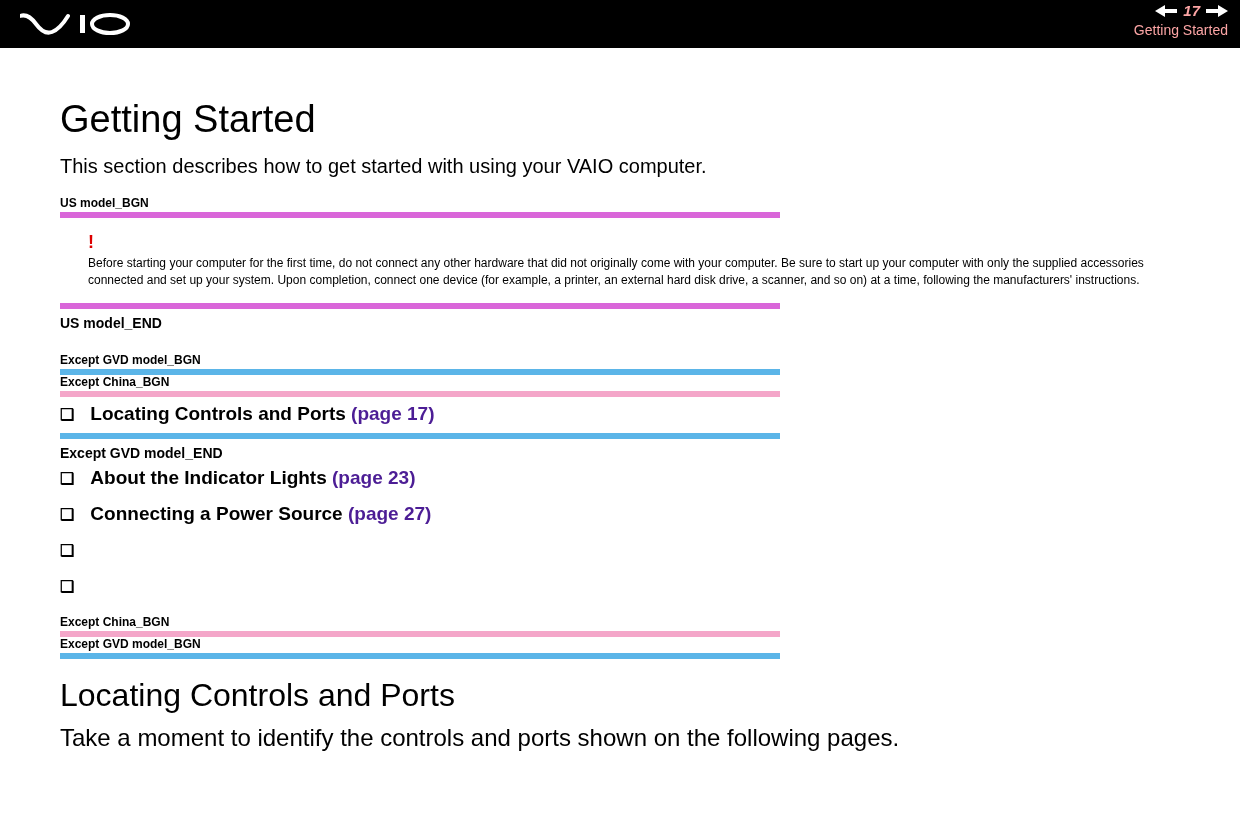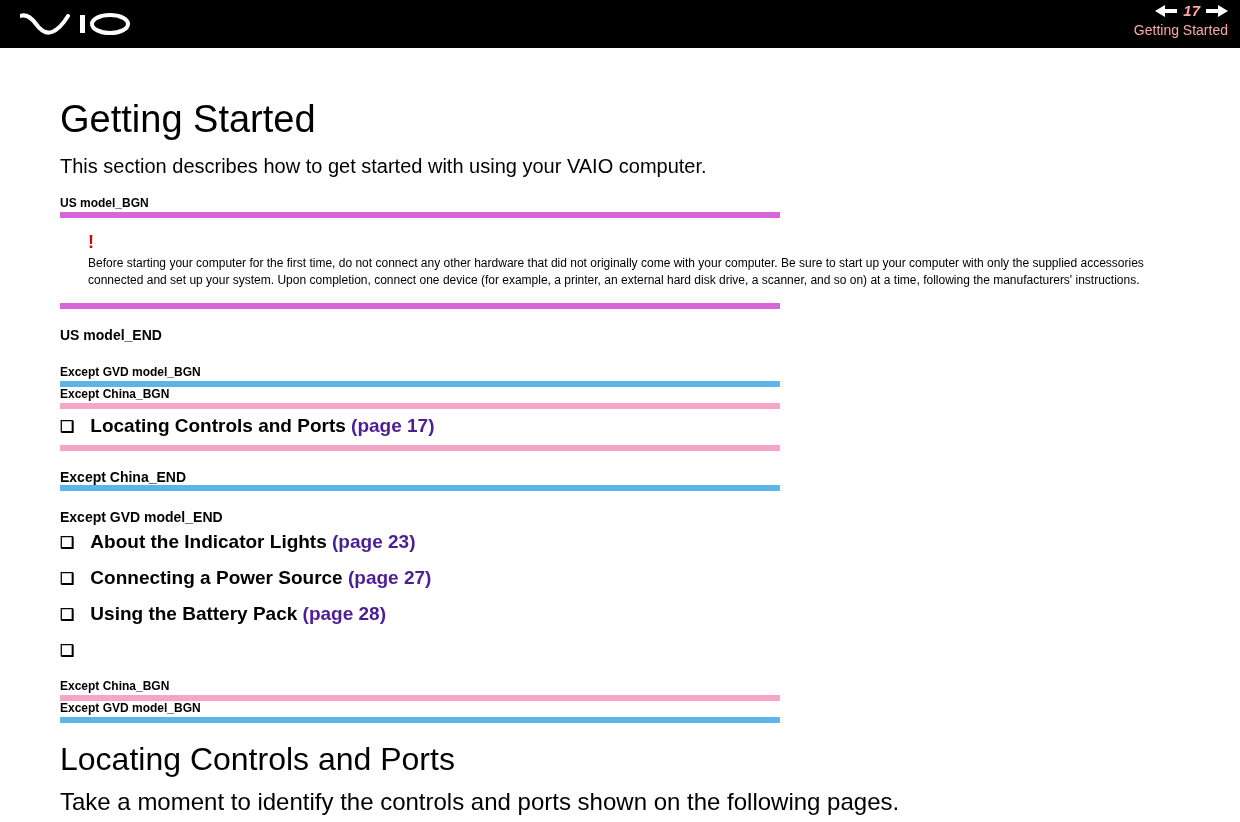--- a/index.html
+++ b/index.html
@@ -59,21 +59,21 @@
     width: 720px;
   }
   .marker-label {
     font-size: 12px;
     font-weight: bold;
     padding-bottom: 2px;
   }
   .marker-label-below {
     font-size: 14px;
     font-weight: bold;
-    padding-top: 18px;
+    padding-top: 6px;
   }
   .bar {
     height: 6px;
     width: 100%;
   }
   .bar-magenta { background: #d966d9; }
   .bar-cyan { background: #5bb5e8; }
   .bar-pink { background: #f4a6c9; }
   .warning-block {
     padding: 14px 0 14px 28px;
@@ -176,39 +176,34 @@
     <div class="marker-label">Except China_BGN</div>
     <div class="bar bar-pink"></div>
   </div>
 
   <div class="toc-item">
     <span class="toc-bullet">❑</span>
     <span class="toc-text"><span>Locating Controls and Ports </span><span class="toc-link">(page 17)</span></span>
   </div>
 
   <div class="marker-block">
-    <div class="bar bar-pink"></div>
-    <div class="marker-label-below">Except China_END</div>
-  </div>
-  <div class="marker-block">
     <div class="bar bar-cyan"></div>
     <div class="marker-label-below">Except GVD model_END</div>
   </div>
 
   <div class="toc-item">
     <span class="toc-bullet">❑</span>
     <span class="toc-text"><span>About the Indicator Lights </span><span class="toc-link">(page 23)</span></span>
   </div>
   <div class="toc-item">
     <span class="toc-bullet">❑</span>
     <span class="toc-text"><span>Connecting a Power Source </span><span class="toc-link">(page 27)</span></span>
   </div>
   <div class="toc-item">
     <span class="toc-bullet">❑</span>
-    <span class="toc-text"><span>Using the Battery Pack </span><span class="toc-link">(page 28)</span></span>
   </div>
   <div class="toc-item">
     <span class="toc-bullet">❑</span>
   </div>
 
   <div class="spacer-sm"></div>
 
   <div class="marker-block">
     <div class="marker-label">Except China_BGN</div>
     <div class="bar bar-pink"></div>

